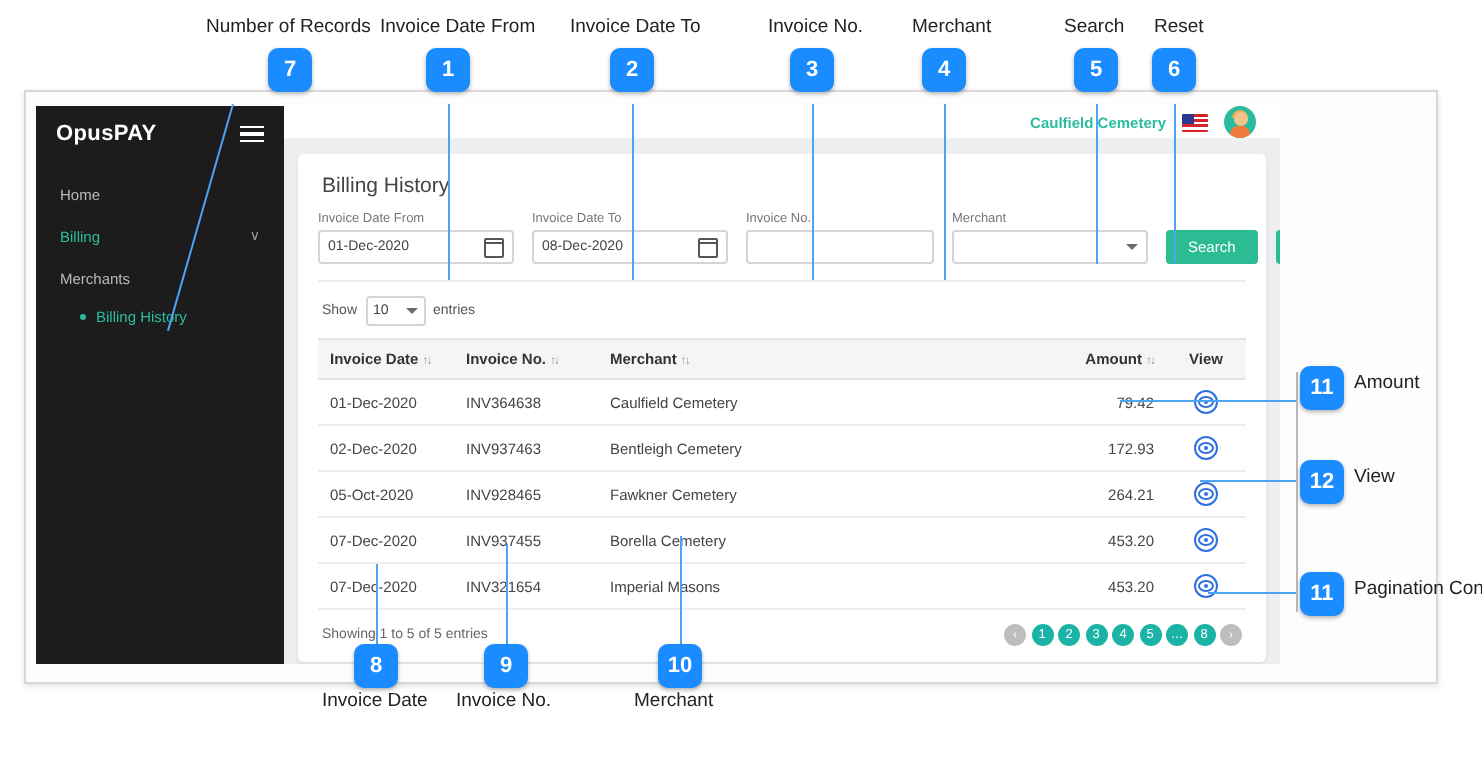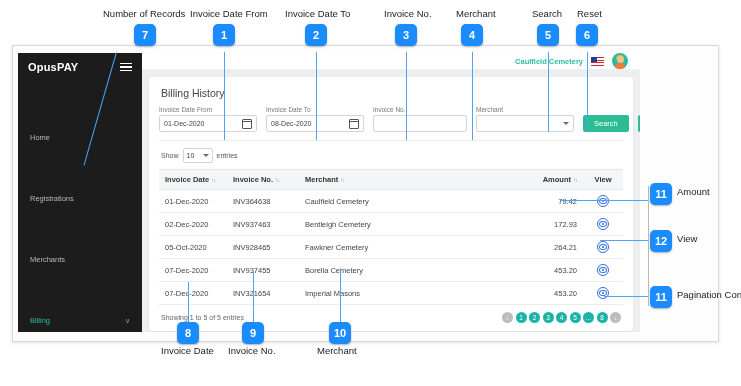--- a/index.html
+++ b/index.html
@@ -28,21 +28,21 @@
 
   
   .sidebar{width:124px;background:#1c1c1c;color:#cfcfcf;flex:0 0 124px;}
   .brandbar{height:28px;display:flex;align-items:center;justify-content:space-between;
     padding:0 10px;}
   .brand{font-size:11px;font-weight:bold;color:#ffffff;letter-spacing:.2px;}
   .hamburger{display:flex;flex-direction:column;gap:2px;cursor:pointer;}
   .hamburger i{display:block;width:12px;height:1.6px;background:#ffffff;}
   .navlist{padding-top:6px;}
   .navitem{font-size:7.5px;color:#b9b9b9;padding:6px 12px;display:flex;
-    align-items:center;justify-content:space-between;cursor:pointer;margin-top:40px;}
+    align-items:center;justify-content:space-between;cursor:pointer;}
   .navitem.active{color:#2bbca0;}
   .chev{font-size:7px;color:#9a9a9a;line-height:1;}
   .subitem{font-size:7.5px;color:#b9b9b9;padding:4px 12px 4px 22px;
     display:flex;align-items:center;gap:5px;cursor:pointer;}
   .subitem.active{color:#2bbca0;}
   .dot{width:3px;height:3px;border-radius:50%;background:#b9b9b9;flex:0 0 3px;}
   .subitem.active .dot{background:#2bbca0;}
 
   
   .main{flex:1;display:flex;flex-direction:column;background:#eceef0;min-width:0;}
@@ -184,29 +184,26 @@
         <div class="hamburger">
             <i></i>
             <i></i>
             <i></i>
           </div>
       </div>
       <div class="navlist">
         <div class="navitem">
           <span>Home</span>
         </div>
-        <div class="navitem">
-          <span>Registrations</span>
-        </div>
-        <div class="navitem">
-          <span>Merchants</span>
-        </div>
         <div class="navitem active">
           <span>Billing</span>
           <span class="chev">∨</span>
+        </div>
+        <div class="navitem">
+          <span>Merchants</span>
         </div>
         <div class="subitem active">
           <span class="dot"></span>
           <span>Billing History</span>
         </div>
       </div>
     </div>
 
     <div class="main">
 

